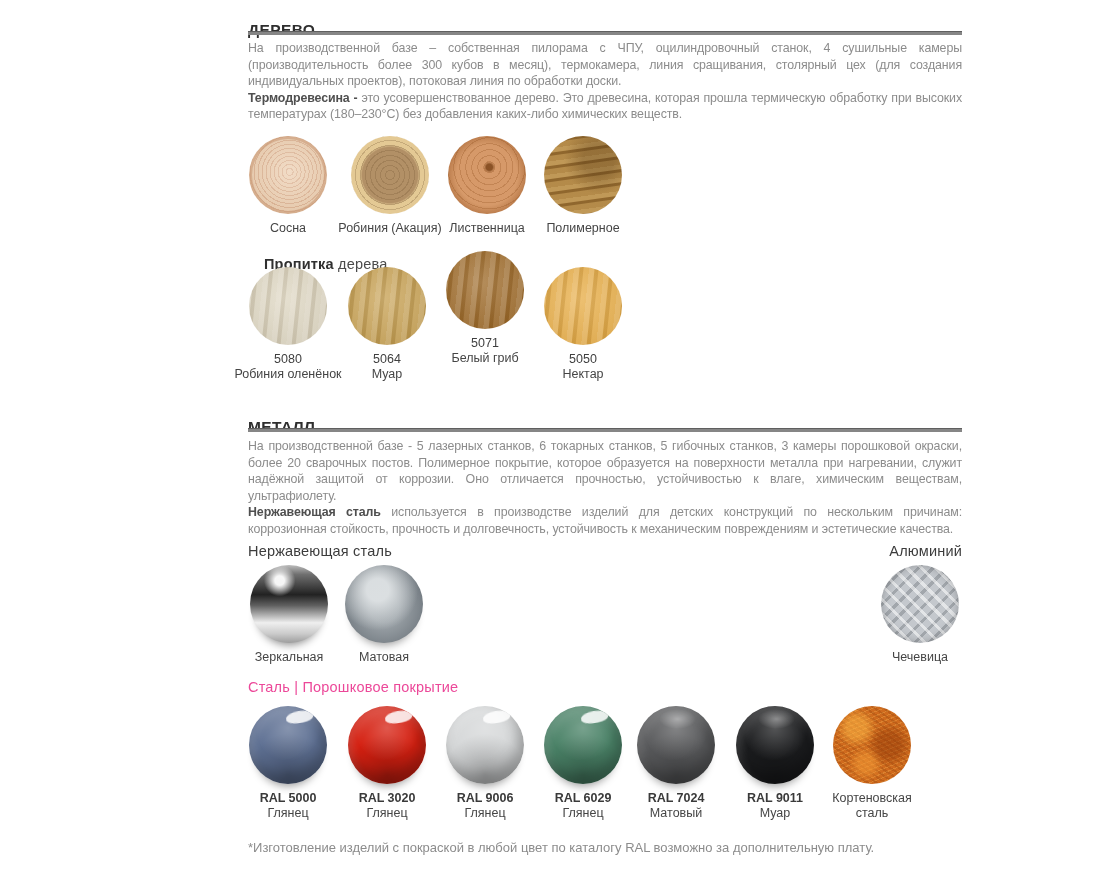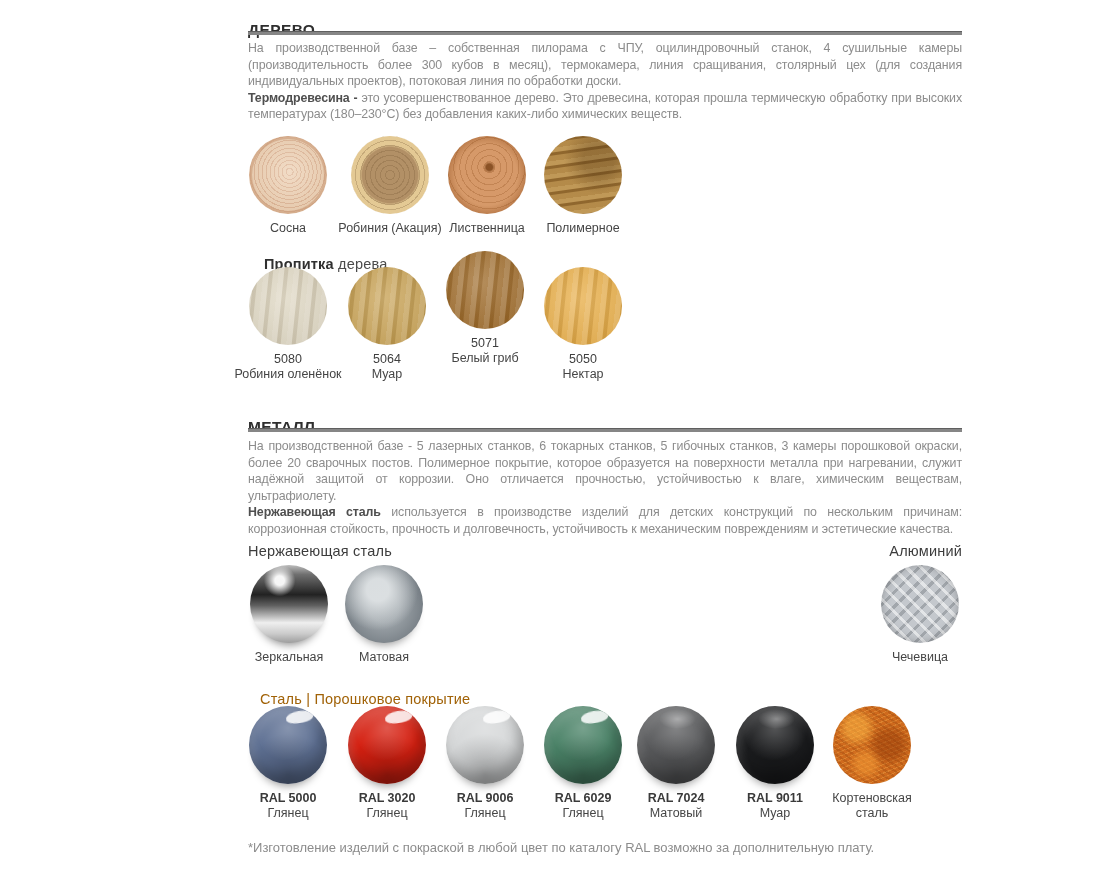--- a/index.html
+++ b/index.html
@@ -183,21 +183,21 @@
   </figure>
   <figure class="abs swatch" style="left:324px;top:565px;">
     <div class="circle matte-steel" style="background-color: rgb(152, 160, 165);"></div>
     <figcaption class="caption">Матовая</figcaption>
   </figure>
   <figure class="abs swatch" style="left:860px;top:565px;">
     <div class="circle diamond-plate" style="background-color: rgb(196, 200, 205);"></div>
     <figcaption class="caption">Чечевица</figcaption>
   </figure>
 
-  <h2 class="abs h-sub" style="left:248px;top:679px;margin:12px;font-weight:400;color:#a16207;">Сталь | Порошковое покрытие</h2>
+  <h2 class="abs h-sub" style="left:248px;top:679px;margin:0;font-weight:400;color:#ec4899;">Сталь | Порошковое покрытие</h2>
 
   <figure class="abs swatch" style="left:228px;top:706px;">
     <div class="circle ball gloss" style="background-color: rgb(94, 112, 147);"></div>
     <figcaption class="caption">
         <div class="code">RAL 5000</div>
         <div>Глянец</div>
       </figcaption>
   </figure>
   <figure class="abs swatch" style="left:327px;top:706px;">
     <div class="circle ball gloss" style="background-color: rgb(213, 32, 17);"></div>

